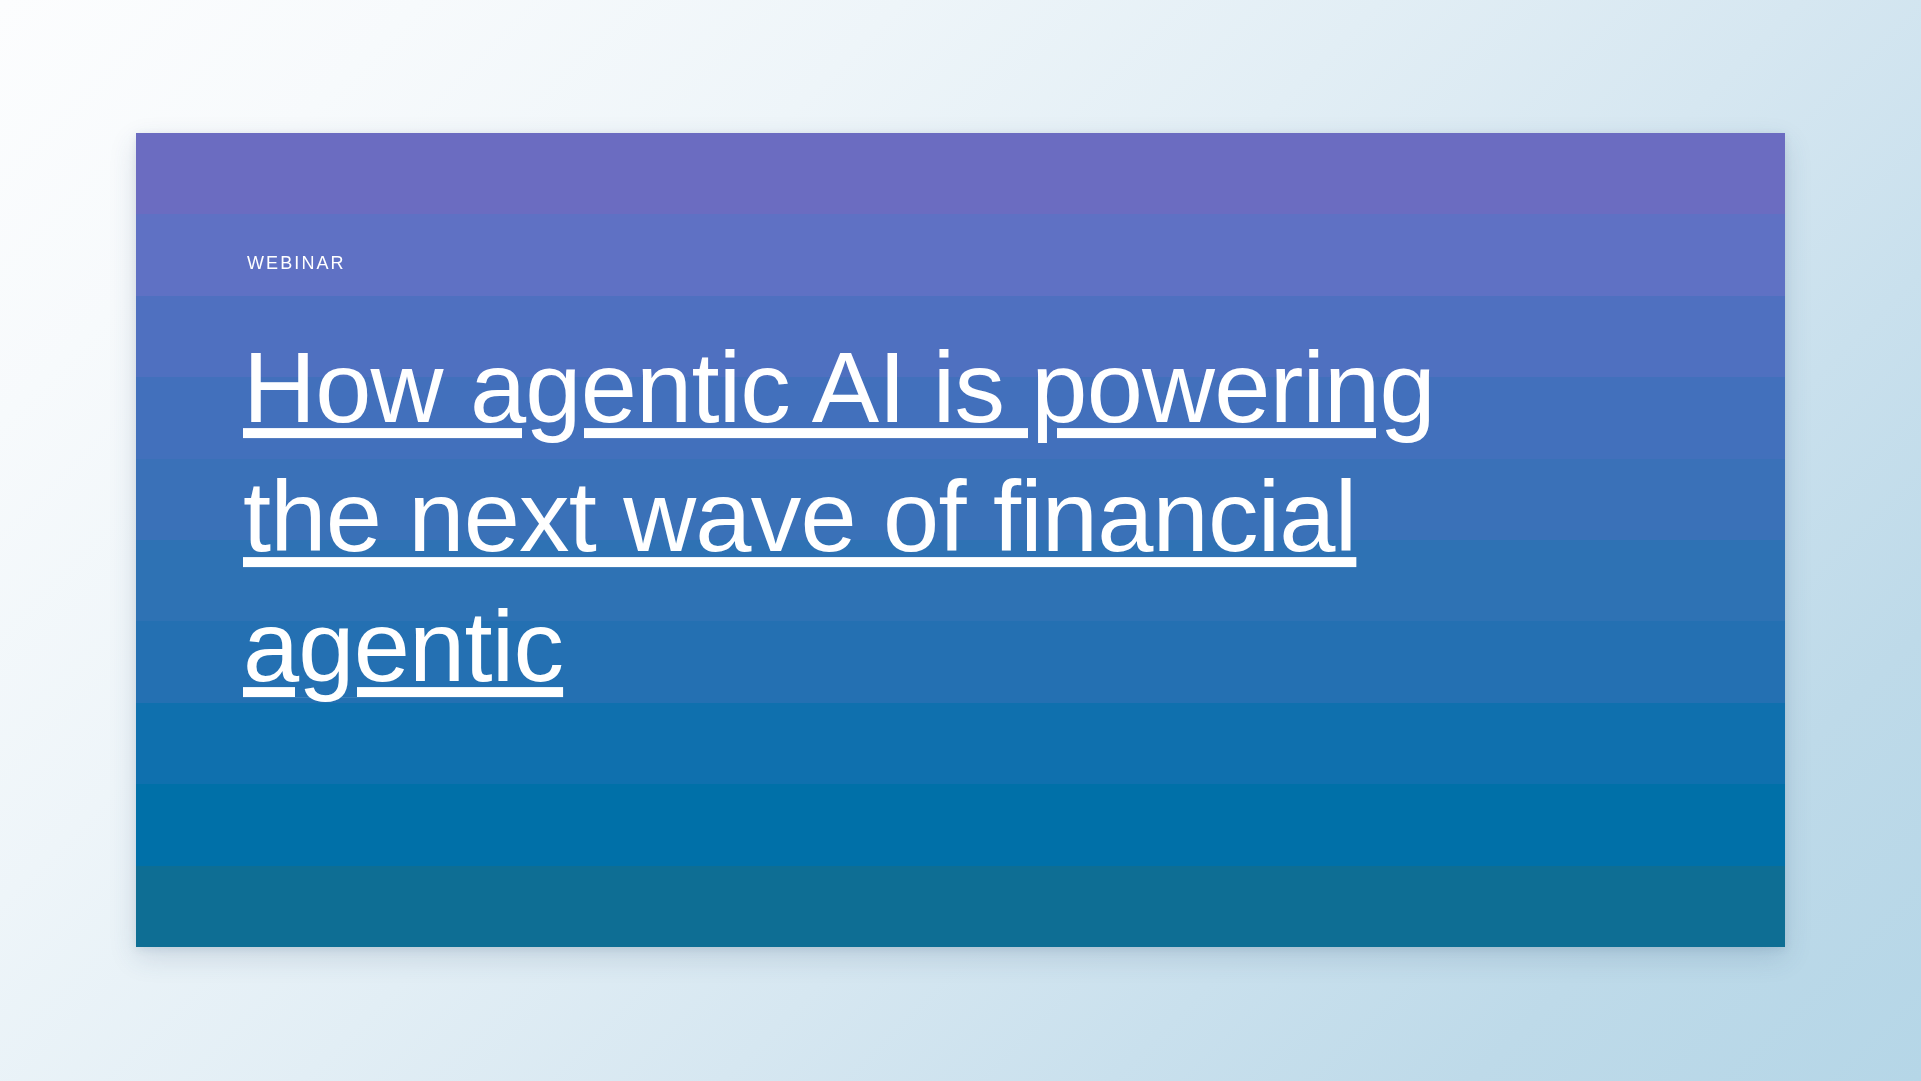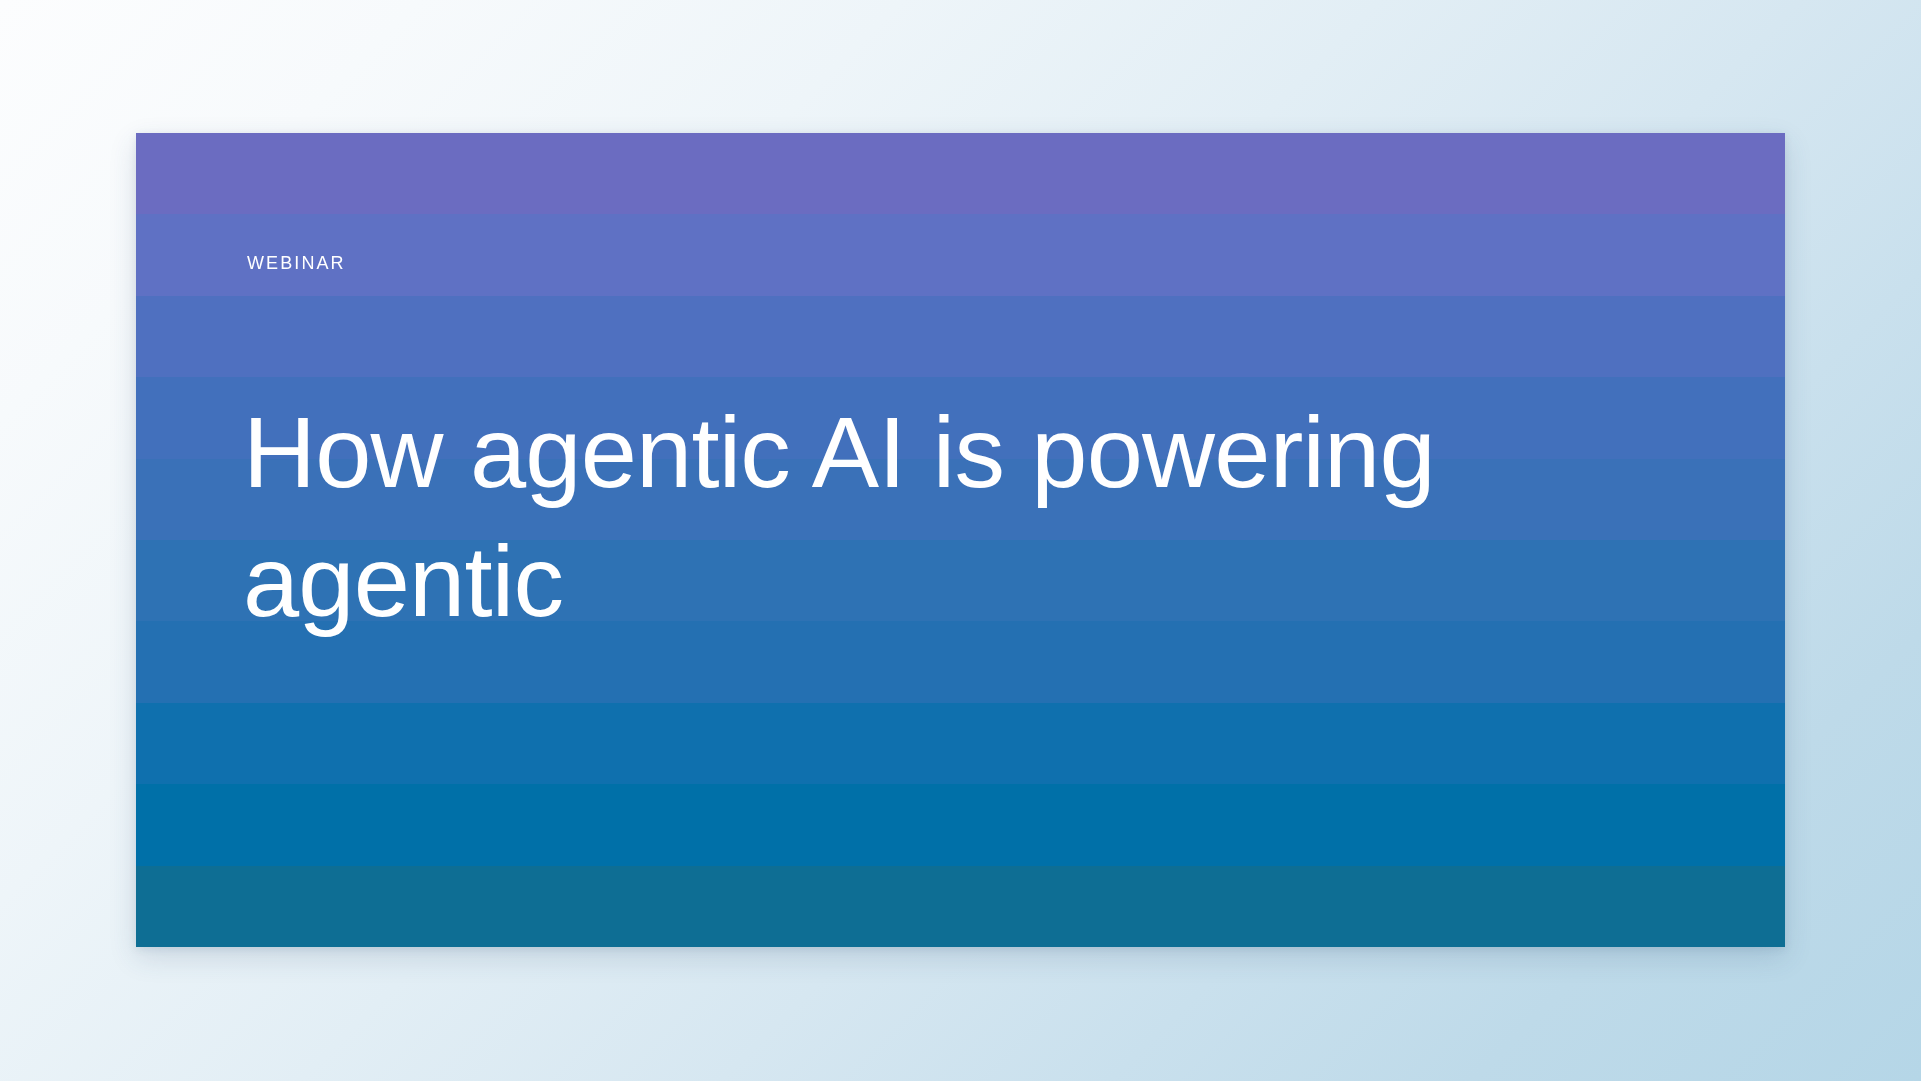--- a/index.html
+++ b/index.html
@@ -83,20 +83,21 @@
     position: absolute;
     top: 384px;
     left: -4px;
     transform: translateY(-50%);
     color: #ffffff;
     font-size: 101px;
     font-weight: 300;
     line-height: 1.28;
     letter-spacing: -0.8px;
     white-space: nowrap;
+    text-decoration: underline;
   }
   .headline .line { display: block; }
 </style>
 </head>
 <body>
 
 <div class="page-backdrop"></div>
 
 <div class="hero-card">
 
@@ -112,17 +113,18 @@
     <div class="band" style="background-color: rgb(0, 112, 168);"></div>
     <div class="band" style="background-color: rgb(14, 110, 148);"></div>
   </div>
 
   <div class="card-content">
 
     <div class="eyebrow">WEBINAR</div>
 
     <h1 class="headline">
       <span class="line">How agentic AI is powering</span>
+      <span class="line">the next wave of financial</span>
       <span class="line">agentic</span>
     </h1>
 
   </div>
 </div>
 
 </body></html>

